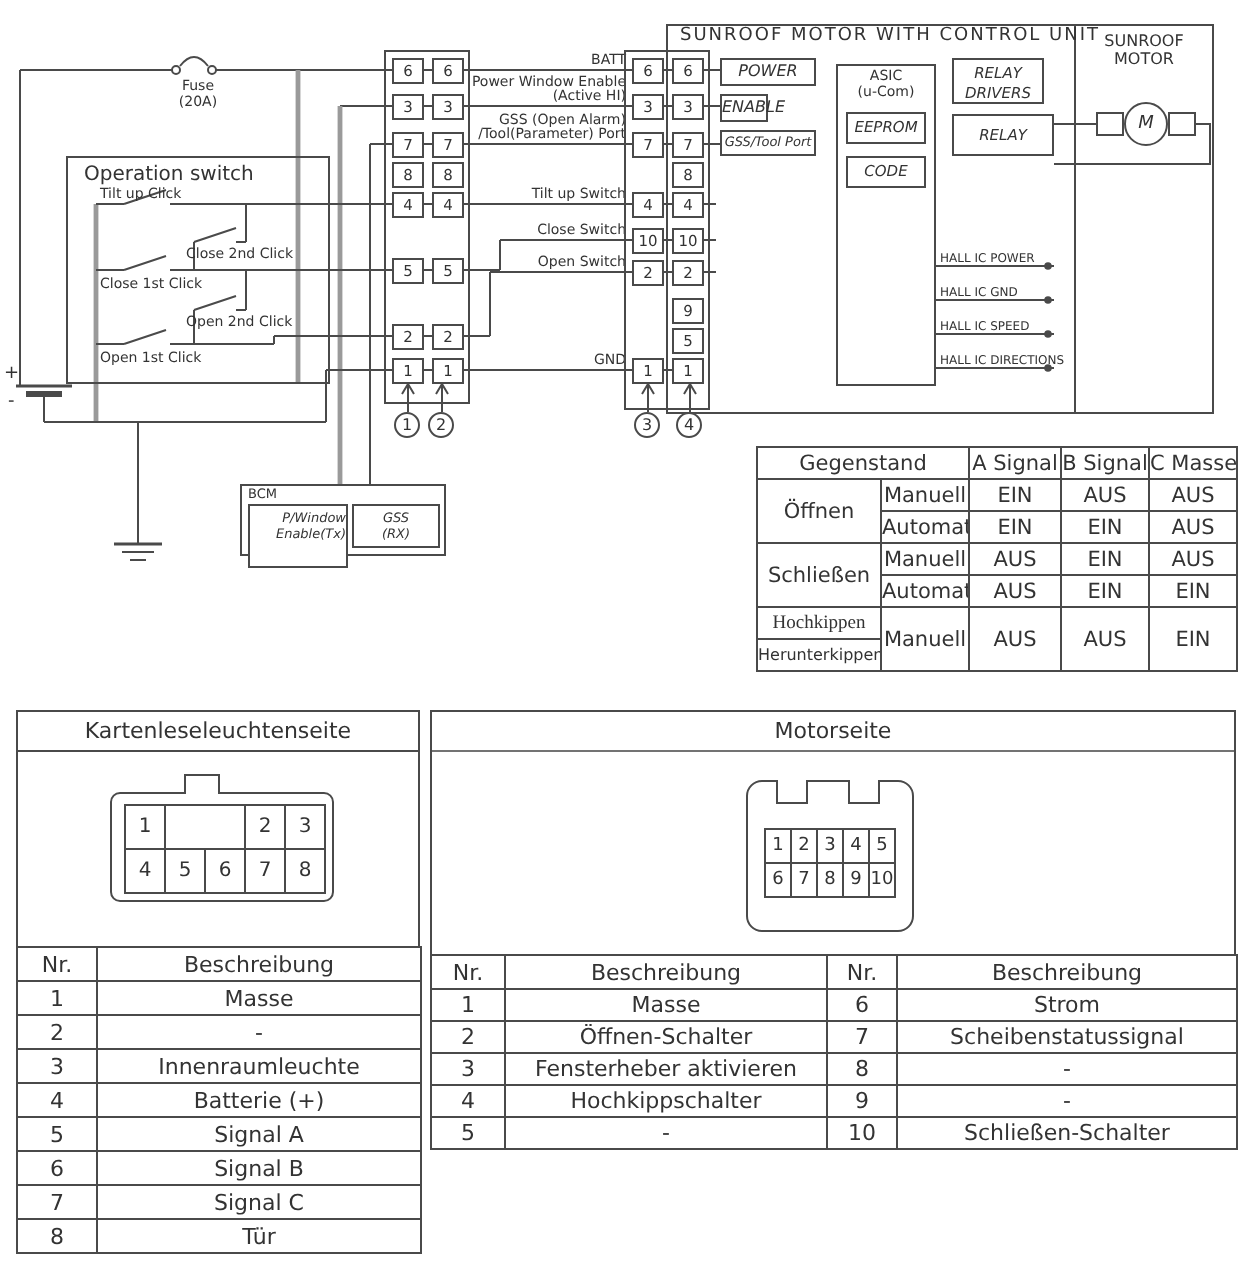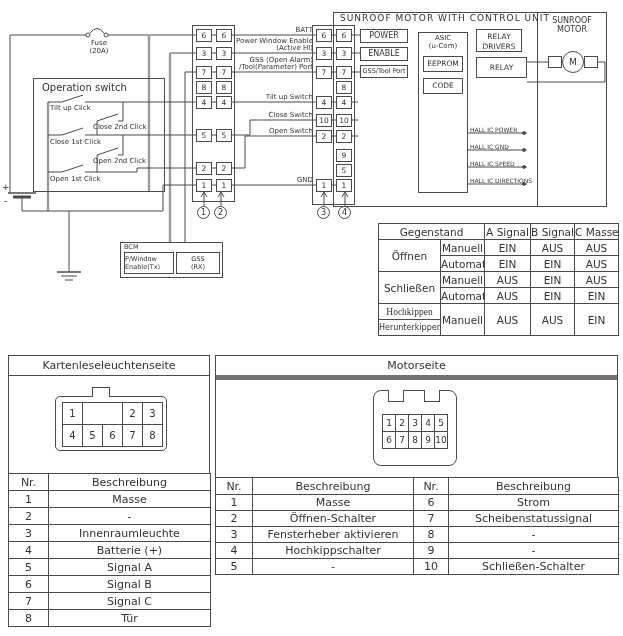--- a/index.html
+++ b/index.html
@@ -1,19 +1,19 @@
 <!DOCTYPE html>
 <html><head>
 <meta charset="utf-8">
 <style>
   html,body{margin:0;padding:0;background:#fff;}
   #page{position:relative;width:623px;height:636px;background:#fff;
         font-family:"DejaVu Sans","Liberation Sans",sans-serif;color:#333;overflow:hidden;}
   .abs{position:absolute;}
-  .box{position:absolute;border:1px solid #4a4a4a;background:#fff;box-sizing:border-box;}
+  .box{position:absolute;border:1px solid #4a4a4a;background:#fff;box-sizing:border-box;font-style:italic;}
   .nobg{background:transparent;}
   .lbl{position:absolute;white-space:nowrap;color:#333;}
   .pin{position:absolute;width:16px;height:13px;border:1px solid #4a4a4a;background:#fff;
        box-sizing:border-box;font-size:7.5px;line-height:11px;text-align:center;color:#333;}
   .cid{position:absolute;width:13px;height:13px;border:1px solid #4a4a4a;border-radius:50%;
        background:#fff;box-sizing:border-box;font-size:8px;line-height:11px;text-align:center;}
   .wl{position:absolute;left:200px;width:113px;text-align:right;font-size:7px;line-height:7px;color:#333;}
   table.t{position:absolute;border-collapse:collapse;table-layout:fixed;background:#fff;}
   table.t td{border:1px solid #4a4a4a;text-align:center;vertical-align:middle;
              color:#333;overflow:hidden;white-space:nowrap;padding:0;}
@@ -120,21 +120,21 @@
 
   <div class="lbl" style="left:82px;top:40px;width:34px;text-align:center;font-size:7px;line-height:7.5px">
     <div>Fuse</div>
     <div>(20A)</div>
   </div>
   <div class="lbl" style="left:2px;top:182px;font-size:9px">+</div>
   <div class="lbl" style="left:4px;top:196px;font-size:9px">-</div>
 
   <div class="box nobg" style="left:33px;top:78px;width:132px;height:114px"></div>
   <div class="lbl" style="left:42px;top:82px;font-size:10px">Operation switch</div>
-  <div class="lbl" style="left:50px;top:104px;font-size:7px">Tilt up Click</div>
+  <div class="lbl" style="left:50px;top:93px;font-size:7px">Tilt up Click</div>
   <div class="lbl" style="left:93px;top:123px;font-size:7px">Close 2nd Click</div>
   <div class="lbl" style="left:50px;top:138px;font-size:7px">Close 1st Click</div>
   <div class="lbl" style="left:93px;top:157px;font-size:7px">Open 2nd Click</div>
   <div class="lbl" style="left:50px;top:175px;font-size:7px">Open 1st Click</div>
 
   <div class="wl" style="top:27px">BATT</div>
   <div class="wl" style="top:38px">
     <div>Power Window Enable</div>
     <div>(Active HI)</div>
   </div>
@@ -187,39 +187,39 @@
   <div class="pin" style="left:336px;top:164px">5</div>
   <div class="pin" style="left:336px;top:179px">1</div>
 
   <div class="cid" style="left:197px;top:206px">1</div>
   <div class="cid" style="left:214px;top:206px">2</div>
   <div class="cid" style="left:317px;top:206px">3</div>
   <div class="cid" style="left:338px;top:206px">4</div>
 
   <div class="box" style="left:120px;top:242px;width:103px;height:36px"></div>
   <div class="lbl" style="left:124px;top:243px;font-size:6.5px">BCM</div>
-  <div class="box" style="left:124px;top:252px;width:50px;height:22px;font-size:6.5px;line-height:7.5px;text-align:left;padding-top:3px">
+  <div class="box" style="left:124px;top:252px;width:50px;height:32px;font-size:6.5px;line-height:7.5px;text-align:right;padding-top:3px">
     <div>P/Window</div>
     <div>Enable(Tx)</div>
   </div>
   <div class="box" style="left:176px;top:252px;width:44px;height:22px;font-size:6.5px;line-height:7.5px;text-align:center;padding-top:3px">
     <div>GSS</div>
     <div>(RX)</div>
   </div>
 
   <div class="box nobg" style="left:333px;top:12px;width:274px;height:195px"></div>
   <div class="abs" style="left:537px;top:12px;height:195px;border-left:1px solid #4a4a4a"></div>
   <div class="lbl" style="left:340px;top:13px;width:194px;text-align:center;font-size:9px;letter-spacing:1px">SUNROOF MOTOR WITH CONTROL UNIT</div>
   <div class="lbl" style="left:539px;top:16px;width:66px;text-align:center;font-size:8px;line-height:9px">
     <div>SUNROOF</div>
     <div>MOTOR</div>
   </div>
 
   <div class="box" style="left:360px;top:29px;width:48px;height:14px;font-size:8px;line-height:12px;text-align:center">POWER</div>
-  <div class="box" style="left:360px;top:47px;width:48px;height:14px;font-size:8px;line-height:12px;text-align:center">ENABLE</div>
+  <div class="box" style="left:360px;top:47px;width:24px;height:14px;font-size:8px;line-height:12px;text-align:right">ENABLE</div>
   <div class="box" style="left:360px;top:65px;width:48px;height:13px;font-size:6.5px;line-height:11px;text-align:center">GSS/Tool Port</div>
 
   <div class="box" style="left:418px;top:32px;width:50px;height:161px"></div>
   <div class="lbl" style="left:418px;top:35px;width:50px;text-align:center;font-size:7px;line-height:7.5px">
     <div>ASIC</div>
     <div>(u-Com)</div>
   </div>
   <div class="box" style="left:423px;top:56px;width:40px;height:16px;font-size:7.5px;line-height:14px;text-align:center">EEPROM</div>
   <div class="box" style="left:423px;top:78px;width:40px;height:16px;font-size:7.5px;line-height:14px;text-align:center">CODE</div>
 
@@ -362,21 +362,21 @@
           <td>Signal C</td>
         </tr>
     <tr style="height:17px">
           <td>8</td>
           <td>Tür</td>
         </tr>
   </tbody>
     </table>
 
   <div class="box nobg" style="left:215px;top:355px;width:403px;height:220px"></div>
-  <div class="abs" style="left:216px;top:356px;width:401px;height:19px;border-bottom:5px solid #737373;text-align:center;font-size:11px;line-height:19px;background:#fff">Motorseite</div>
+  <div class="abs" style="left:216px;top:356px;width:401px;height:19px;border-bottom:1px solid #737373;text-align:center;font-size:11px;line-height:19px;background:#fff">Motorseite</div>
 
   <div class="box nobg" style="left:373px;top:390px;width:84px;height:76px;border-radius:8px"></div>
   <div class="abs" style="left:388px;top:390px;width:16px;height:12px;background:#fff;border:1px solid #4a4a4a;border-top:none;box-sizing:border-box"></div>
   <div class="abs" style="left:424px;top:390px;width:16px;height:12px;background:#fff;border:1px solid #4a4a4a;border-top:none;box-sizing:border-box"></div>
   <table class="t cgrid2" style="left:382px;top:414px">
     <colgroup>
         <col style="width:13px">
         <col style="width:13px">
         <col style="width:13px">
         <col style="width:13px">

